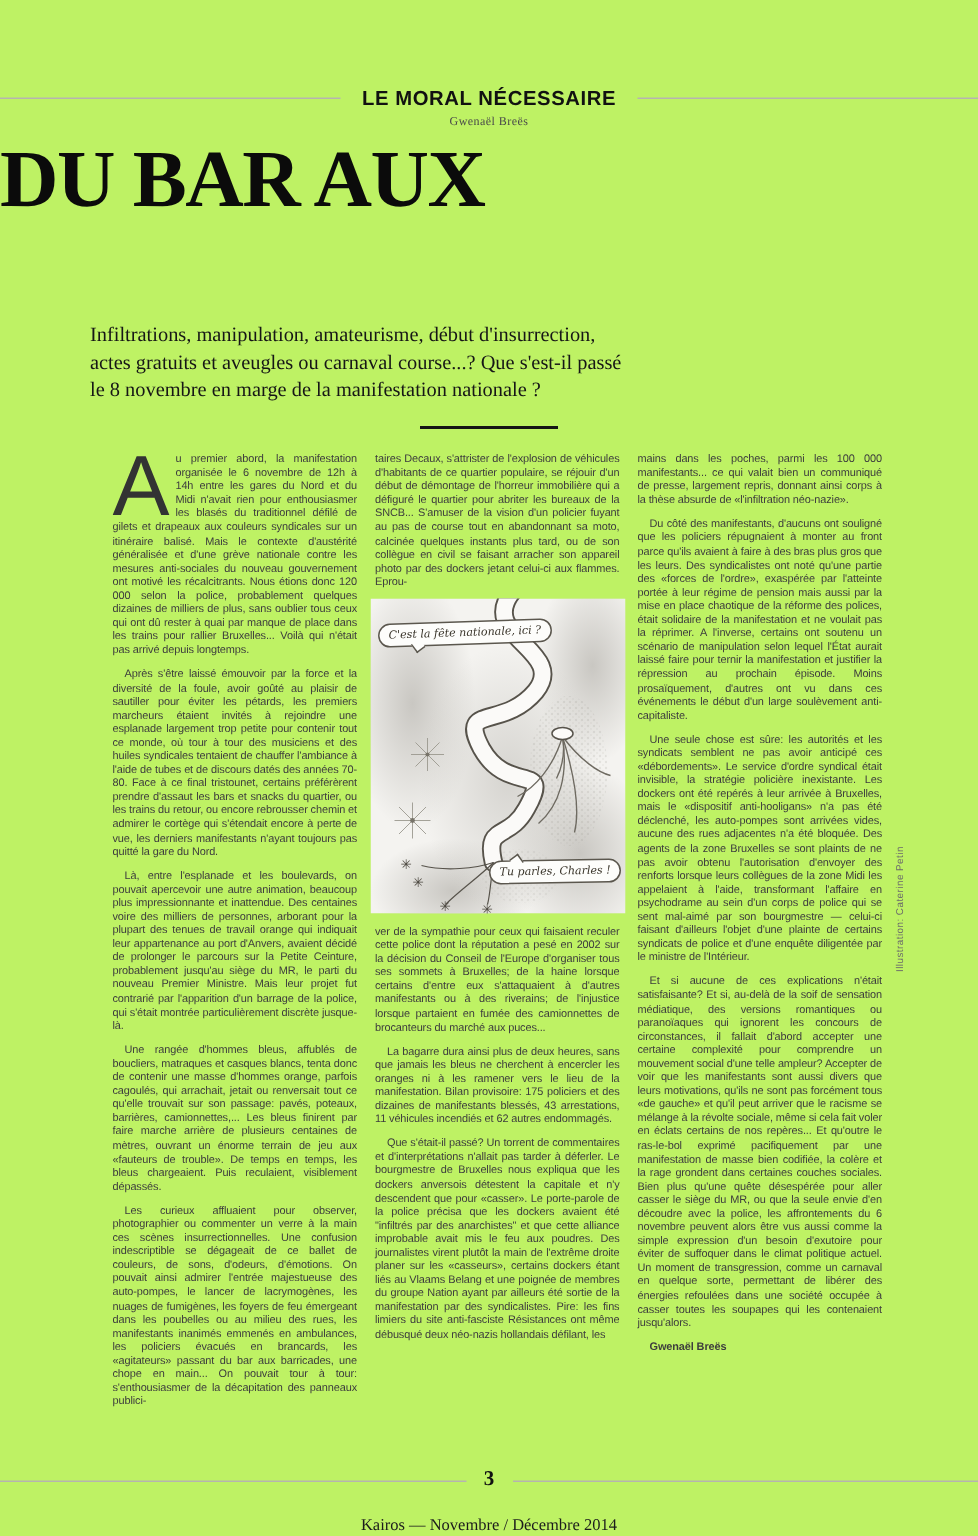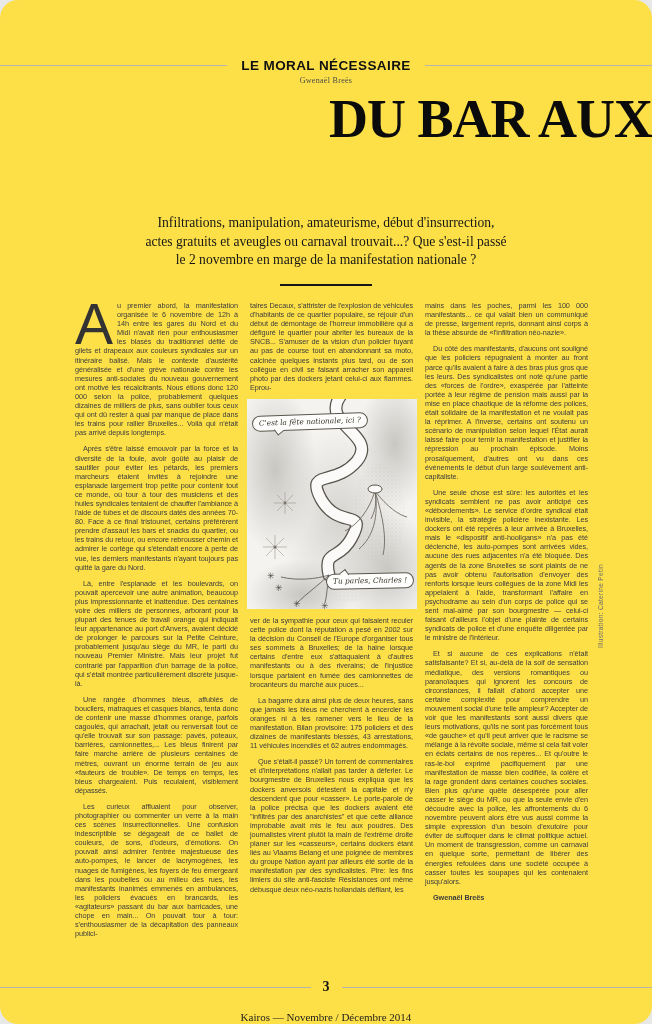--- a/index.html
+++ b/index.html
@@ -1,31 +1,31 @@
 <!DOCTYPE html>
 <html lang="fr"><head>
 <meta charset="utf-8">
 <style>
   html,body{margin:0;padding:0;background:#e8e8e6;}
   .page{
     position:relative;width:652px;height:1024px;margin:0 auto;
-    background:#fde047;overflow:hidden;
-    font-family:"Liberation Sans",sans-serif;color:#3c3c3c;border-radius:18px;
+    background:#bef264;overflow:hidden;
+    font-family:"Liberation Sans",sans-serif;color:#3c3c3c;
   }
   
   .masthead{position:absolute;top:58px;left:0;right:0;text-align:center;}
   .mast-row{display:flex;align-items:center;gap:14px;}
   .mast-rule{flex:1;height:1px;background:#b6b4b0;}
   .mast-title{font-weight:bold;font-size:13.5px;letter-spacing:.4px;color:#111;white-space:nowrap;}
   .mast-byline{margin-top:3px;font-family:"Liberation Serif",serif;font-size:8px;color:#4a4a4a;letter-spacing:.3px;}
   
-  .headline{position:absolute;top:94px;left:0;right:0;text-align:right;
+  .headline{position:absolute;top:94px;left:0;right:0;text-align:left;
     font-family:"Liberation Serif",serif;font-weight:700;font-size:54px;line-height:51px;
     letter-spacing:-1px;color:#0b0b0b;}
-  .lede{position:absolute;top:214px;left:60px;right:60px;text-align:center;
+  .lede{position:absolute;top:214px;left:60px;right:60px;
     font-family:"Liberation Serif",serif;font-size:13.6px;line-height:18.5px;color:#161616;}
   .lede-rule{position:absolute;top:284px;left:50%;transform:translateX(-50%);
     width:92px;height:2px;background:#151515;}
   
   .columns{position:absolute;top:301px;left:75px;width:513px;height:676px;
     display:flex;gap:12px;overflow:hidden;}
   .col{width:163px;}
   .col p{margin:0 0 7px 0;font-size:7.3px;line-height:9.1px;letter-spacing:-0.08px;
     text-align:justify;text-indent:8px;color:#3d3d3d;}
   .col p.noindent{text-indent:0;}
@@ -66,22 +66,22 @@
     </div>
     <div class="mast-byline">Gwenaël Breës</div>
   </div>
 
   <div class="headline">
     <div>DU BAR AUX</div>
   </div>
 
   <div class="lede">
     <div>Infiltrations, manipulation, amateurisme, début d'insurrection,</div>
-    <div>actes gratuits et aveugles ou carnaval trouvait...? Que s'est-il passé</div>
-    <div>le 2 novembre en marge de la manifestation nationale ?</div>
+    <div>actes gratuits et aveugles ou carnaval course...? Que s'est-il passé</div>
+    <div>le 8 novembre en marge de la manifestation nationale ?</div>
   </div>
   <div class="lede-rule"></div>
 
   <div class="columns">
 
     <div class="col">
       <p class="noindent">
         <span class="dropcap">A</span><span>u premier abord, la manifestation organisée le 6 novembre de 12h à 14h entre les gares du Nord et du Midi n'avait rien pour enthousiasmer les blasés du traditionnel défilé de gilets et drapeaux aux couleurs syndicales sur un itinéraire balisé. Mais le contexte d'austérité généralisée et d'une grève nationale contre les mesures anti-sociales du nouveau gouvernement ont motivé les récalcitrants. Nous étions donc 120 000 selon la police, probablement quelques dizaines de milliers de plus, sans oublier tous ceux qui ont dû rester à quai par manque de place dans les trains pour rallier Bruxelles... Voilà qui n'était pas arrivé depuis longtemps.</span>
       </p>
       <p>Après s'être laissé émouvoir par la force et la diversité de la foule, avoir goûté au plaisir de sautiller pour éviter les pétards, les premiers marcheurs étaient invités à rejoindre une esplanade largement trop petite pour contenir tout ce monde, où tour à tour des musiciens et des huiles syndicales tentaient de chauffer l'ambiance à l'aide de tubes et de discours datés des années 70-80. Face à ce final tristounet, certains préférèrent prendre d'assaut les bars et snacks du quartier, ou les trains du retour, ou encore rebrousser chemin et admirer le cortège qui s'étendait encore à perte de vue, les derniers manifestants n'ayant toujours pas quitté la gare du Nord.</p>

